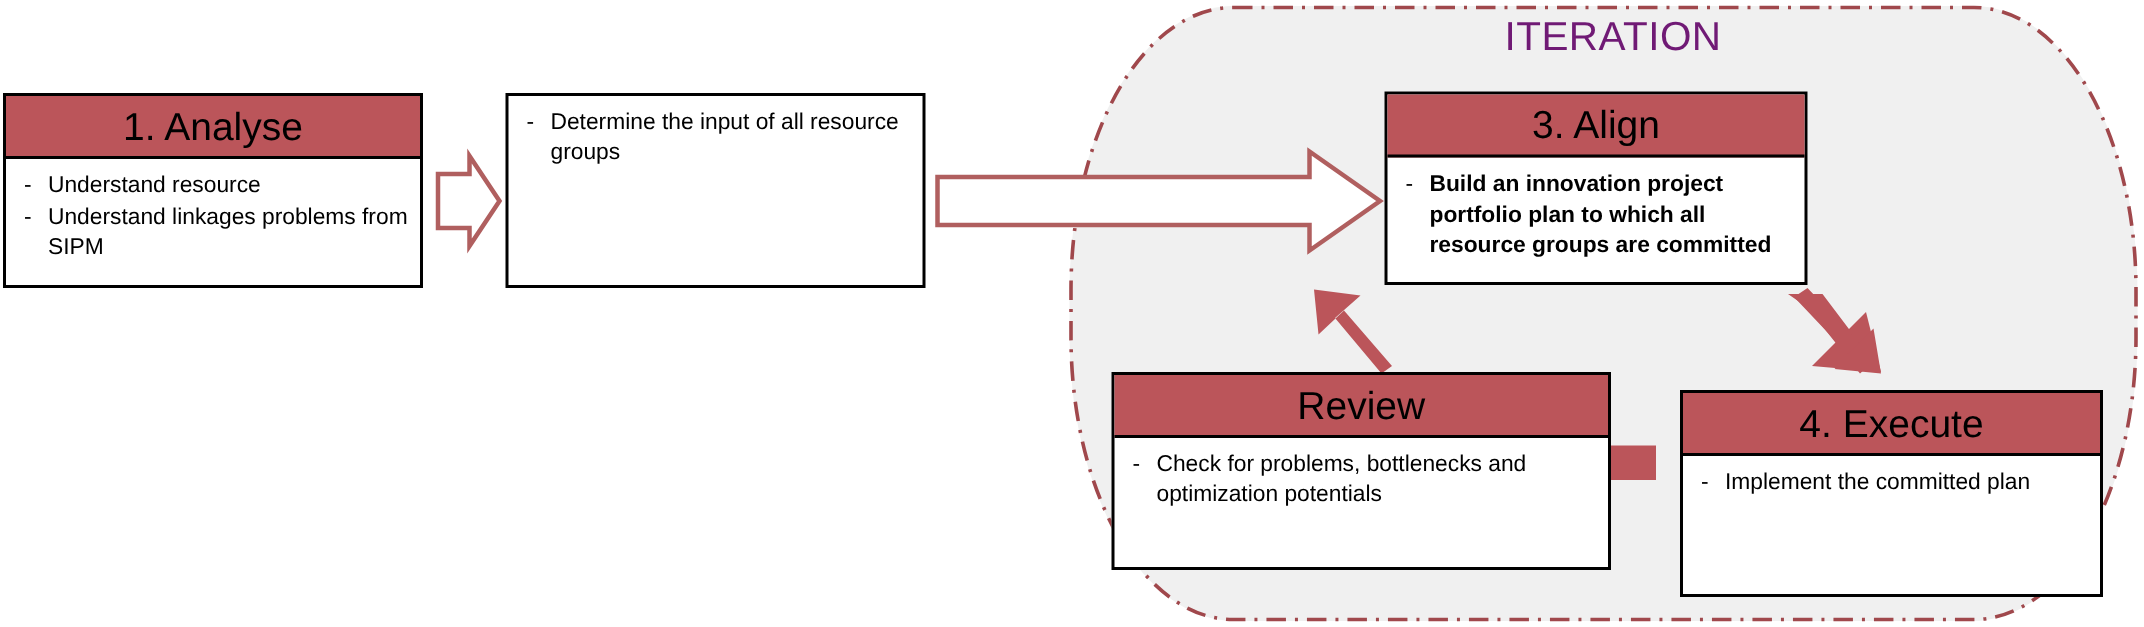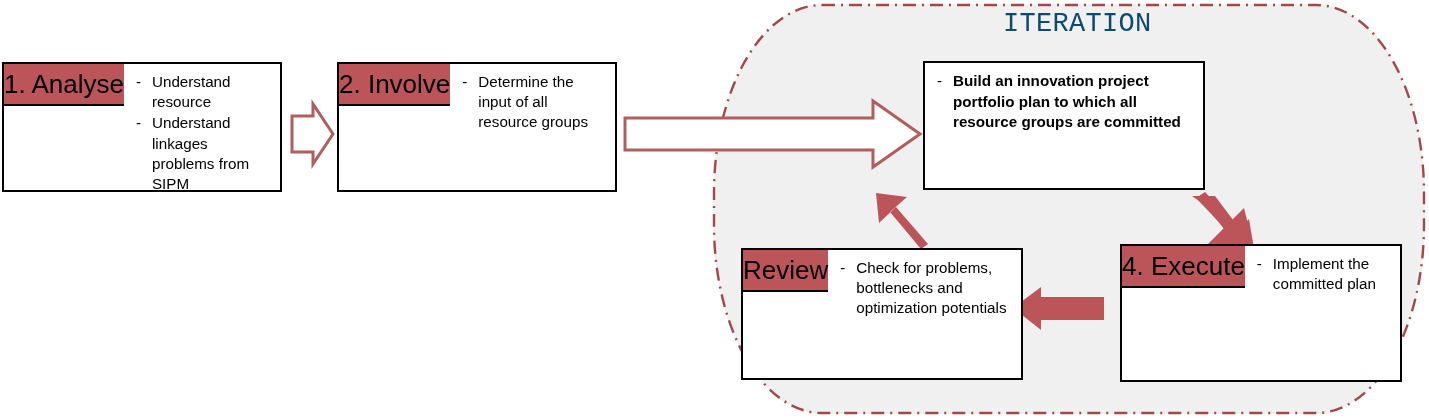--- a/index.html
+++ b/index.html
@@ -20,34 +20,34 @@
     border-style:dashed;
     border-radius:110px/190px;
     box-sizing:border-box;
   }
   .zone-svg{position:absolute;left:0;top:0;width:1429px;height:418px;pointer-events:none;}
 
   .iteration-title{
     position:absolute;
     left:1003px;top:9px;
     font-size:27px;
-    color:#0c4a6e;
+    color:#701a75;
     letter-spacing:0.3px;
     white-space:nowrap;
-    font-family:Liberation Mono, monospace;
+    font-family:Liberation Sans, sans-serif;
   }
 
   
   .card{
     position:absolute;
     box-sizing:border-box;
     background:#ffffff;
     border:2.4px solid #000000;
     display:flex;
-    flex-direction:row;
+    flex-direction:column;
   }
   .card-header{
     background:#bb555a;
     border-bottom:2.4px solid #000000;
     height:42px;
     display:flex;
     align-items:center;
     justify-content:center;
     box-sizing:border-box;
   }
@@ -76,22 +76,22 @@
     text-align:left;
     padding-left:6px;
     box-sizing:border-box;
   }
   .bullet-text{flex:1;}
 
   
   #card-analyse { left:2px;   top:62px;  width:280px; height:130px; }
   #card-involve { left:337px; top:62px;  width:280px; height:130px; }
   #card-align   { left:923px; top:61px;  width:282px; height:129px; }
-  #card-review  { left:741px; top:248px; width:282px; height:132px; }
-  #card-execute { left:1120px;top:244px; width:282px; height:138px; }
+  #card-review  { left:741px; top:248px; width:333px; height:132px; }
+  #card-execute { left:1120px;top:260px; width:282px; height:138px; }
 
   #card-align .bullet-text{line-height:1.35;font-weight:bold;}
 </style>
 </head>
 <body>
 
 <div id="stage">
 
   <div class="iteration-zone" style="border:none;"></div>
 
@@ -130,32 +130,32 @@
         <span class="bullet-text">Understand resource</span>
       </div>
       <div class="bullet-row">
         <span class="bullet-dash">-</span>
         <span class="bullet-text">Understand linkages problems from SIPM</span>
       </div>
     </div>
   </div>
 
   <div class="card" id="card-involve">
-    <div class="card-header">
-      <span class="card-header-text">2. Involve</span>
-    </div>
     <div class="card-body">
       <div class="bullet-row">
         <span class="bullet-dash">-</span>
         <span class="bullet-text">Determine the input of all resource groups</span>
       </div>
     </div>
   </div>
 
   <div class="card" id="card-align">
+    <div class="card-header">
+      <span class="card-header-text">3. Align</span>
+    </div>
     <div class="card-body">
       <div class="bullet-row">
         <span class="bullet-dash">-</span>
         <span class="bullet-text">Build an innovation project portfolio plan to which all resource groups are committed</span>
       </div>
     </div>
   </div>
 
   <div class="card" id="card-review">
     <div class="card-header">

